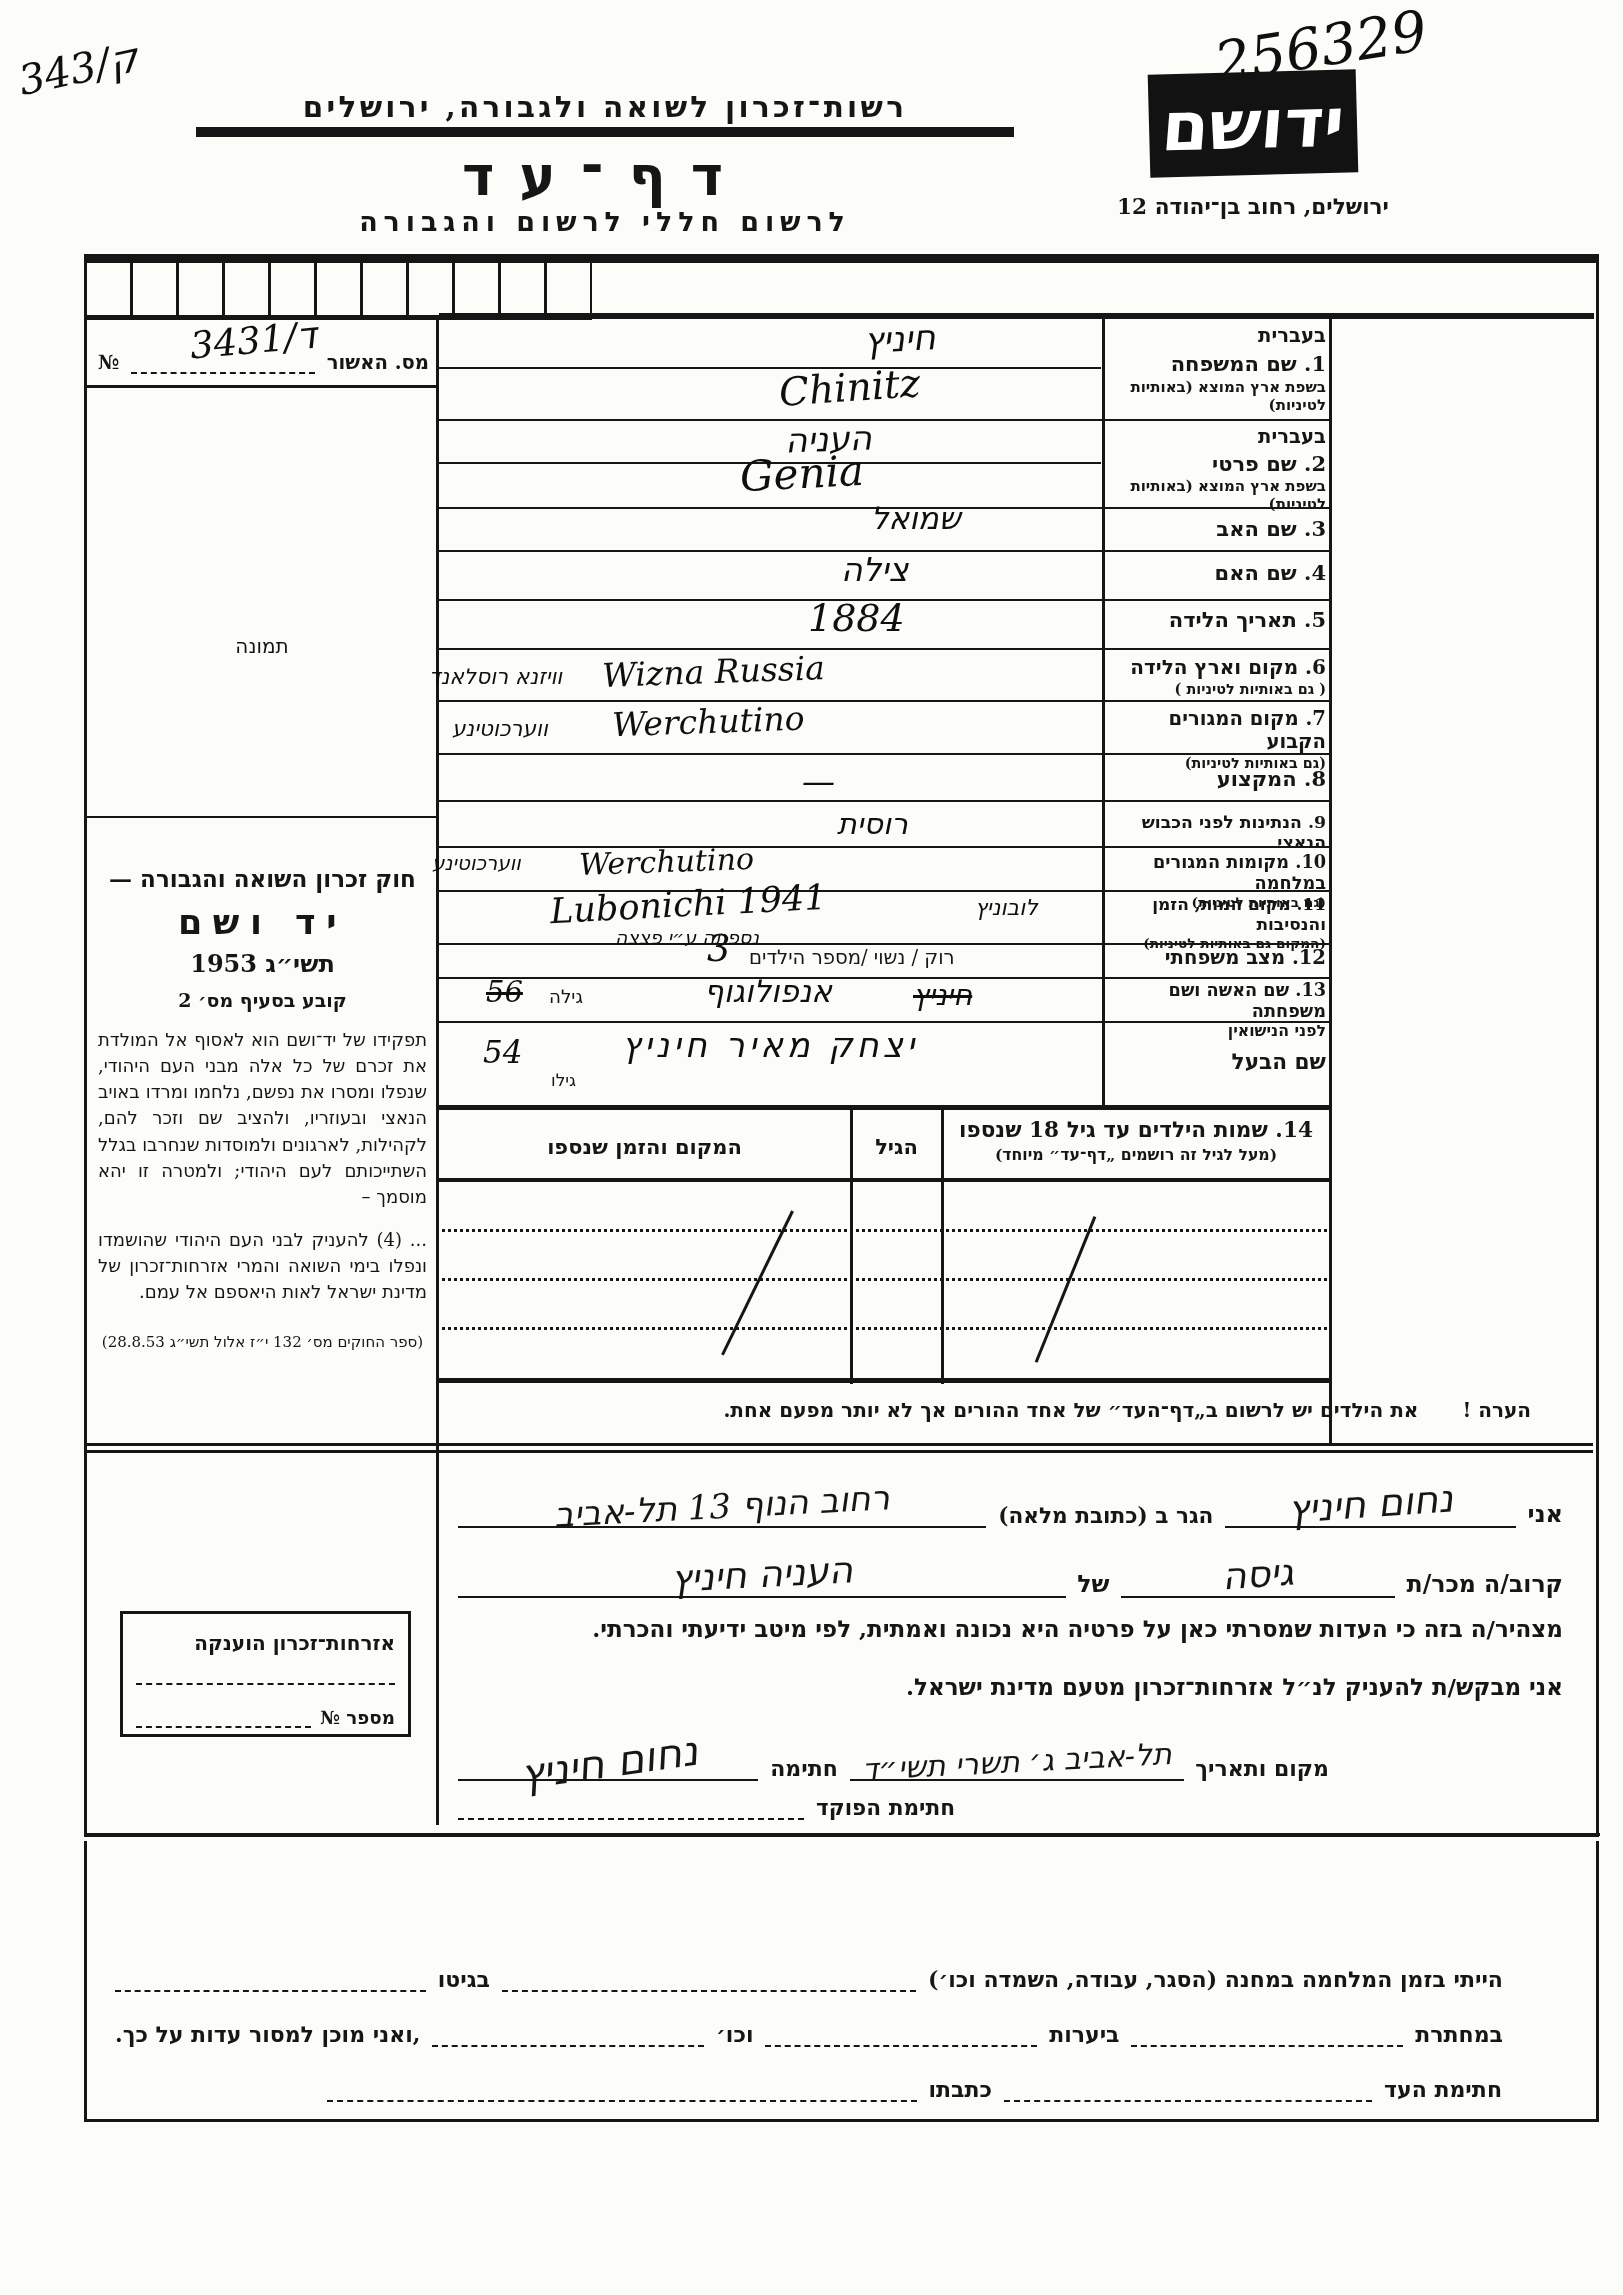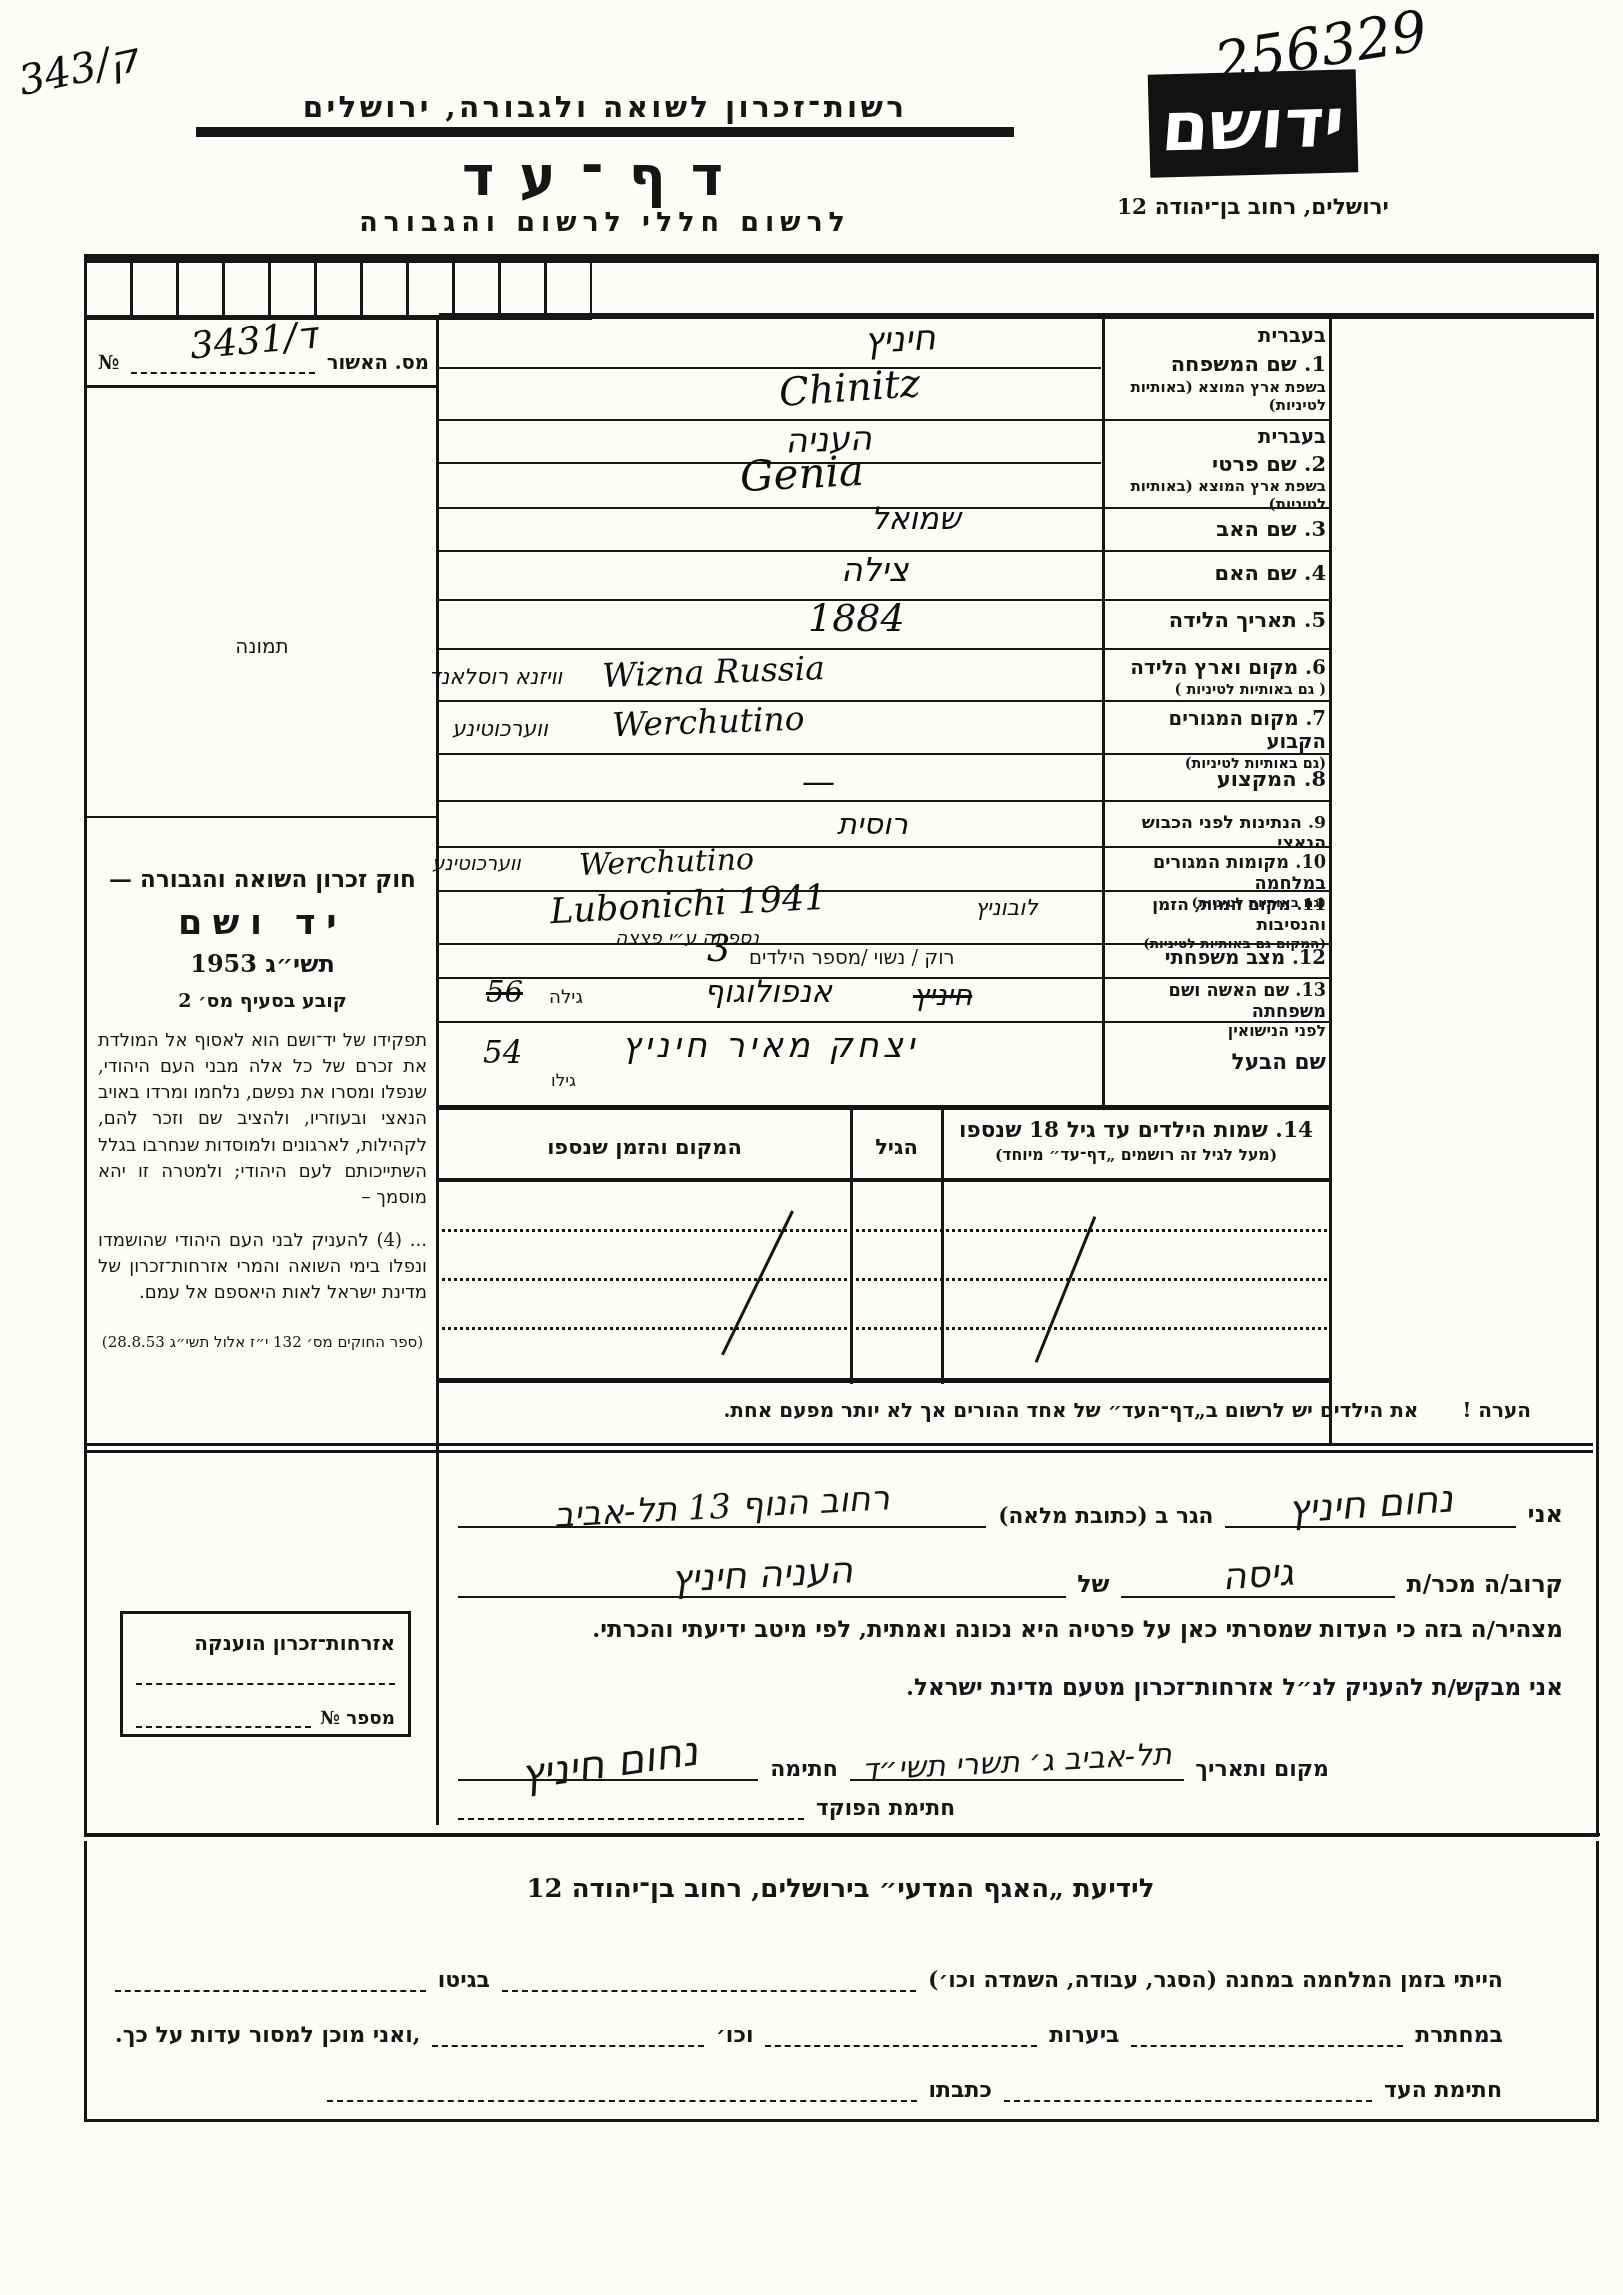--- a/index.html
+++ b/index.html
@@ -240,21 +240,20 @@
     <span class="fill" style="flex:0.9;">
       <span class="inner rtl" style="font-size:41px;transform:rotate(-8deg) translateY(7.9px);">נחום חיניץ</span>
     </span>
   </div>
 
   <div class="row" style="left:458px;top:1784px;width:497px;height:36px;font-size:21.6px;">
     <span class="plabel">חתימת הפוקד</span>
     <span class="fill dot"></span>
   </div>
 
-  <div class="abs rtl ctr b" style="left:284px;top:1873px;width:1113px;font-size:26px;">לידיעת „האגף המדעי״ בירושלים, רחוב בן־יהודה 12</div>
 
   <div class="row" style="left:115px;top:1951px;width:1388px;height:41px;font-size:22px;">
     <span class="plabel">הייתי בזמן המלחמה במחנה (הסגר, עבודה, השמדה וכו׳)</span>
     <span class="fill dot"></span>
     <span class="plabel">בגיטו</span>
     <span class="fill dot" style="flex:0.75;"></span>
   </div>
 
   <div class="row" style="left:115px;top:2006px;width:1388px;height:41px;font-size:22px;">
     <span class="plabel">במחתרת</span>

